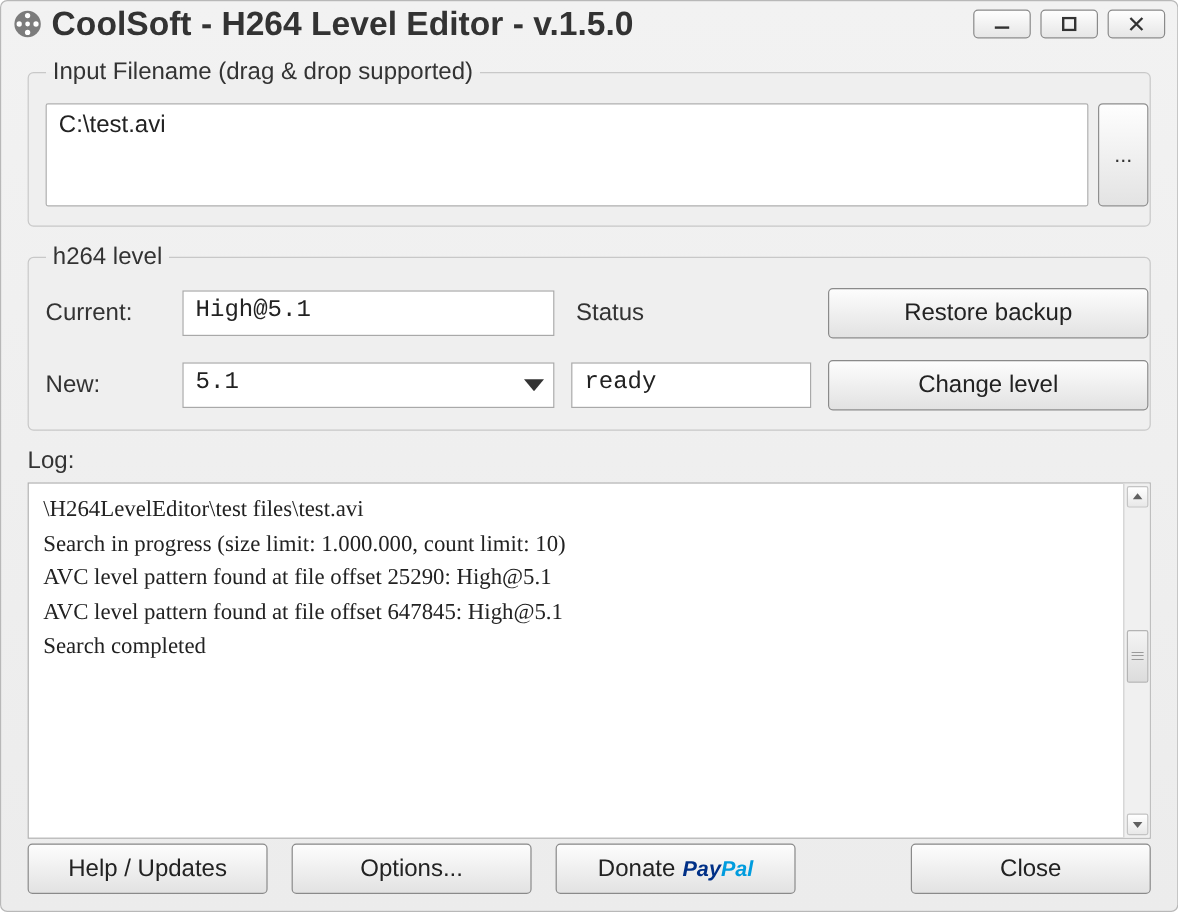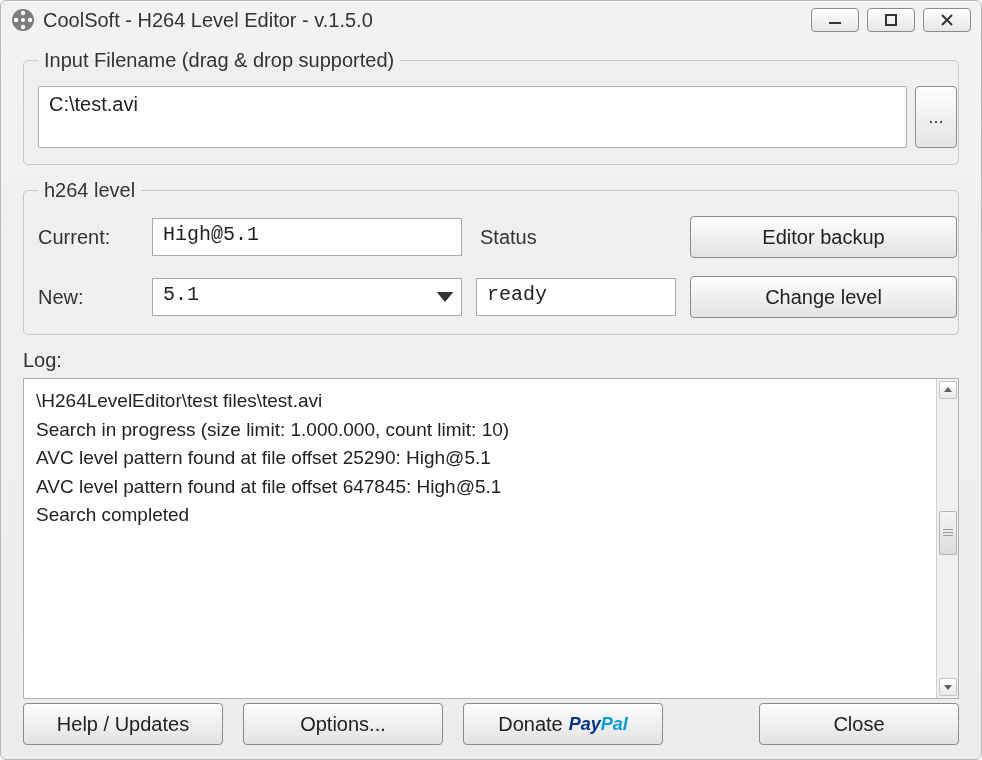--- a/index.html
+++ b/index.html
@@ -26,23 +26,23 @@
       padding: 0 10px;
       background: transparent;
     }
     .titlebar .app-icon {
       width: 24px; height: 24px;
       margin-right: 8px;
       display: flex; align-items: center; justify-content: center;
     }
     .titlebar .title {
       flex: 1;
-      font-size: 20px;
+      font-size: 28px;
       color: #333;
-      font-weight: 400;
+      font-weight: 700;
     }
     .winbtns { display: flex; gap: 8px; }
     .winbtn {
       width: 48px; height: 24px;
       border: 1px solid #8a8a8a;
       border-radius: 4px;
       background: linear-gradient(#fefefe, #e6e6e6);
       display: flex; align-items: center; justify-content: center;
       font-family: Arial, sans-serif;
       cursor: default;
@@ -70,21 +70,21 @@
       font-weight: 400;
     }
 
     .filename-row {
       display: flex;
       gap: 8px;
       align-items: stretch;
     }
     .filename-input {
       flex: 1;
-      height: 62px;
+      height: 86px;
       border: 1px solid #b0b0b0;
       border-radius: 2px;
       background: #fff;
       padding: 6px 10px;
       font-family: "Segoe UI", Tahoma, Arial, sans-serif;
       font-size: 20px;
       color: #222;
       resize: none;
     }
     .browse-btn {
@@ -157,21 +157,21 @@
     .log-box {
       flex: 1;
       border: 1px solid #b0b0b0;
       background: #fff;
       display: flex;
       min-height: 180px;
     }
     .log-content {
       flex: 1;
       padding: 8px 12px;
-      font-family: Liberation Sans, sans-serif;
+      font-family: Liberation Serif, serif;
       font-size: 19px;
       color: #222;
       white-space: pre;
       overflow: hidden;
       line-height: 1.5;
     }
     .scrollbar {
       width: 22px;
       background: #f0f0f0;
       border-left: 1px solid #d0d0d0;
@@ -268,21 +268,21 @@
     </fieldset>
 
     <fieldset class="group">
       <legend>h264 level</legend>
       <div class="level-grid">
         <div class="lbl">Current:</div>
         <div class="textfield">
             <span>High@5.1</span>
           </div>
         <div class="status-lbl">Status</div>
-        <div class="bigbtn">Editor backup</div>
+        <div class="bigbtn">Restore backup</div>
 
         <div class="lbl">New:</div>
         <div class="selectfield">
           <span>5.1</span>
           <span class="chev">
             <svg viewBox="0 0 12 12">
                 <path d="M1 3 L6 9 L11 3 Z" fill="#333"></path>
               </svg>
           </span>
         </div>

